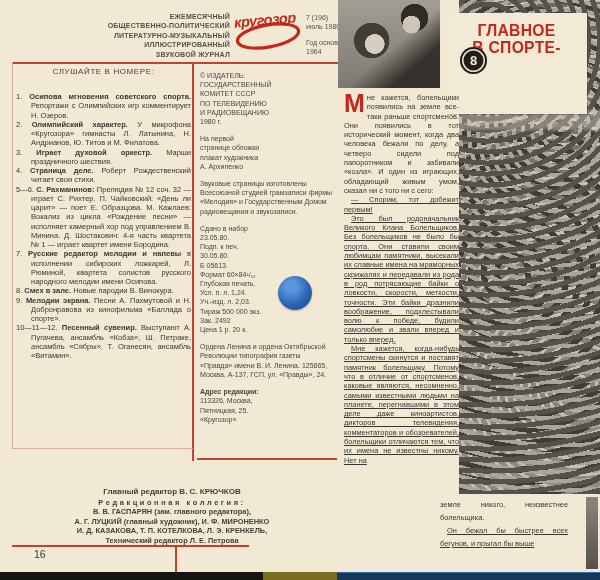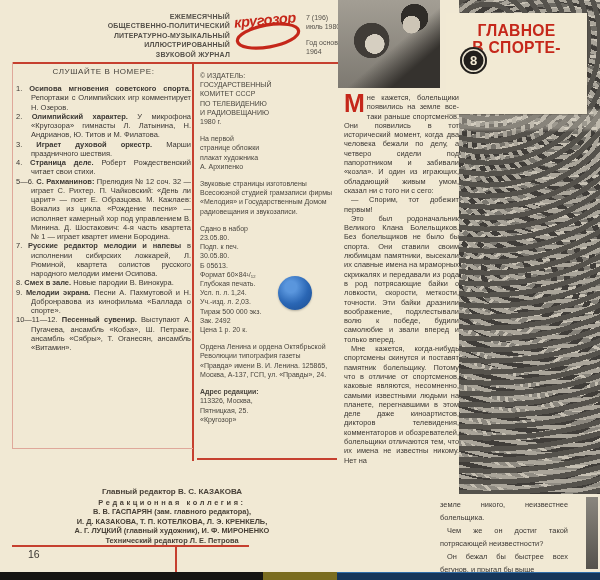--- a/index.html
+++ b/index.html
@@ -17,42 +17,42 @@
   .logo-text{position:absolute;left:2px;top:6px;display:block;
     font-style:italic;font-weight:bold;font-size:14.5px;color:#c5271a;
     letter-spacing:-.4px;transform:rotate(-5deg);}
   .issue-info{position:absolute;left:306px;top:13px;font-size:7px;line-height:9px;color:#55514a;}
   .founded{position:absolute;left:306px;top:38px;font-size:7px;line-height:9px;color:#55514a;}
   
   .rule{position:absolute;background:#c6402f;}
   .rule.soft{background:#dfa89a;}
   
   .listen{position:absolute;left:16px;top:67px;width:175px;}
-  .listen-title{text-align:center;font-size:8px;letter-spacing:.6px;color:#46423c;margin-bottom:8px;}
+  .listen-title{text-align:center;font-size:8px;letter-spacing:.6px;color:#46423c;margin-bottom:16px;}
   .li{font-size:7.5px;line-height:9.25px;text-align:justify;color:#3b3733;
     padding-left:15px;text-indent:-15px;}
   .li .num{display:inline;}
   .li b{font-weight:bold;}
   
   .pubcol{position:absolute;left:200px;top:71px;width:134px;
     font-size:7px;line-height:9.2px;color:#4a463f;}
   .pubcol .blk{margin:0 0 8px 0;}
   .pubcol .blk div{white-space:nowrap;}
   .pubcol p{margin:0 0 8px 0;text-align:left;}
   .addr-label{font-weight:bold;}
   
   .hole{position:absolute;left:278px;top:276px;width:34px;height:34px;border-radius:50%;
     background:radial-gradient(circle at 38% 32%, #5a96dd 0 18%, #2a66b4 55%, #1c4c8e 100%);
     box-shadow:0 1px 2px rgba(0,0,0,.25);}
   
   .editorial{position:absolute;left:12px;top:487px;width:320px;text-align:center;
     font-size:7.4px;line-height:9.6px;font-weight:bold;color:#463f36;}
   .ed-main{font-size:8px;margin-bottom:1px;}
   .ed-spread{letter-spacing:2.6px;}
-  .pagenum{position:absolute;left:28px;top:548px;font-size:10.5px;color:#3b3733;}
+  .pagenum{position:absolute;left:34px;top:548px;font-size:10.5px;color:#3b3733;}
   
   .photo-a{position:absolute;left:338px;top:0;width:102px;height:88px;
     background-color:#8f8b83;
     background-image:
       radial-gradient(circle 10px at 36% 50%, #d6cfc1 0 97%, rgba(0,0,0,0) 100%),
       radial-gradient(circle 18px at 33% 46%, #403c37 0 97%, rgba(0,0,0,0) 100%),
       radial-gradient(circle 9px  at 72% 28%, #cdc5b6 0 97%, rgba(0,0,0,0) 100%),
       radial-gradient(circle 14px at 75% 20%, #2f2c28 0 97%, rgba(0,0,0,0) 100%),
       linear-gradient(to top left, #35322e 24%, rgba(0,0,0,0) 46%),
       linear-gradient(180deg, #a39e94 0%, #7d7971 100%);}
@@ -74,21 +74,21 @@
     font-size:16.5px;line-height:16.5px;color:#c5271a;letter-spacing:.3px;
     transform:scaleX(.95);}
   .badge{position:absolute;left:14px;top:34px;width:27px;height:27px;border-radius:50%;
     background:#211f1c;display:flex;align-items:center;justify-content:center;
     box-shadow:inset 0 0 0 2px #211f1c, inset 0 0 0 3.5px #e9e2cf;}
   .badge span{color:#f2ead4;font-weight:bold;font-size:13px;line-height:13px;}
   
   .article{position:absolute;left:344px;top:93px;width:115px;
     font-size:7.4px;line-height:9.3px;text-align:justify;color:#3b3733;}
   .article p{margin:0;}
-  .indent{text-indent:7px;}
+  .indent{text-indent:7px;text-decoration:underline;}
   .dropcap{float:left;font-size:25px;line-height:19px;height:18px;
     font-weight:bold;color:#c5271a;margin:1px 2px 0 0;}
   .article-cont{position:absolute;left:440px;top:498px;width:128px;
     font-size:7.4px;line-height:13px;text-align:justify;color:#3b3733;}
   .article-cont p{margin:0;}
   
   .band{position:absolute;top:572px;height:8px;}
   .band.black{left:0;width:263px;background:#161512;}
   .band.olive{left:263px;width:74px;background:#7b6d20;}
   .band.navy{left:337px;width:263px;background:#16365a;border-top:1px solid #2f6da8;}
@@ -176,25 +176,25 @@
       <div class="addr-label">Адрес редакции:</div>
       <div>113326, Москва,</div>
       <div>Пятницкая, 25.</div>
       <div>«Кругозор»</div>
     </div>
   </div>
 
   <div class="hole"></div>
 
   <div class="editorial">
-    <div class="ed-main">Главный редактор В. С. КАЗАКОВА</div>
+    <div class="ed-main">Главный редактор В. С. КРЮЧКОВ</div>
     <div class="ed-spread">Редакционная коллегия:</div>
     <div>В. В. ГАСПАРЯН (зам. главного редактора),</div>
+    <div>А. Г. ЛУЦКИЙ (главный художник), И. Ф. МИРОНЕНКО</div>
     <div>И. Д. КАЗАКОВА, Т. П. КОТЕЛКОВА, Л. Э. КРЕНКЕЛЬ,</div>
-    <div>А. Г. ЛУЦКИЙ (главный художник), И. Ф. МИРОНЕНКО</div>
     <div>Технический редактор Л. Е. Петрова</div>
   </div>
 
   <div class="pagenum">16</div>
 
   <div class="photo-a"></div>
   <div class="photo-crowd"></div>
   <div class="photo-sliver"></div>
 
   <div class="feature-box">
@@ -208,21 +208,20 @@
   </div>
 
   <div class="article">
     <p><span class="dropcap">М</span><span>не кажется, болельщики появились на земле все-таки раньше спортсменов. Они появились в тот исторический момент, когда два человека бежали по делу, а четверо сидели под папоротником и забивали «козла». И один из играющих, обладающий живым умом, сказал ни с того ни с сего:</span></p>
     <p class="indent">— Спорим, тот добежит первым!</p>
     <p class="indent">Это был родоначальник Великого Клана Болельщиков. Без болельщиков не было бы спорта. Они ставили своим любимцам памятники, высекали их славные имена на мраморных скрижалях и передавали из рода в род потрясающие байки о ловкости, скорости, меткости, точности. Эти байки дразнили воображение, подхлестывали волю к победе, будили самолюбие и звали вперед и только вперед.</p>
     <p class="indent">Мне кажется, когда-нибудь спортсмены скинутся и поставят памятник болельщику. Потому что в отличие от спортсменов, каковые являются, несомненно, самыми известными людьми на планете, перегнавшими в этом деле даже киноартистов, дикторов телевидения, комментаторов и обозревателей, болельщики отличаются тем, что их имена не известны никому. Нет на</p>
   </div>
   <div class="article-cont">
     <p>земле никого, неизвестнее болельщика.</p>
-    <p class="indent">Чем же он достиг такой потрясающей неизвестности?</p>
     <p class="indent">Он бежал бы быстрее всех бегунов, и прыгал бы выше</p>
   </div>
 
   <div class="band black"></div>
   <div class="band olive"></div>
   <div class="band navy"></div>
 
 </div>
 
 </body></html>

